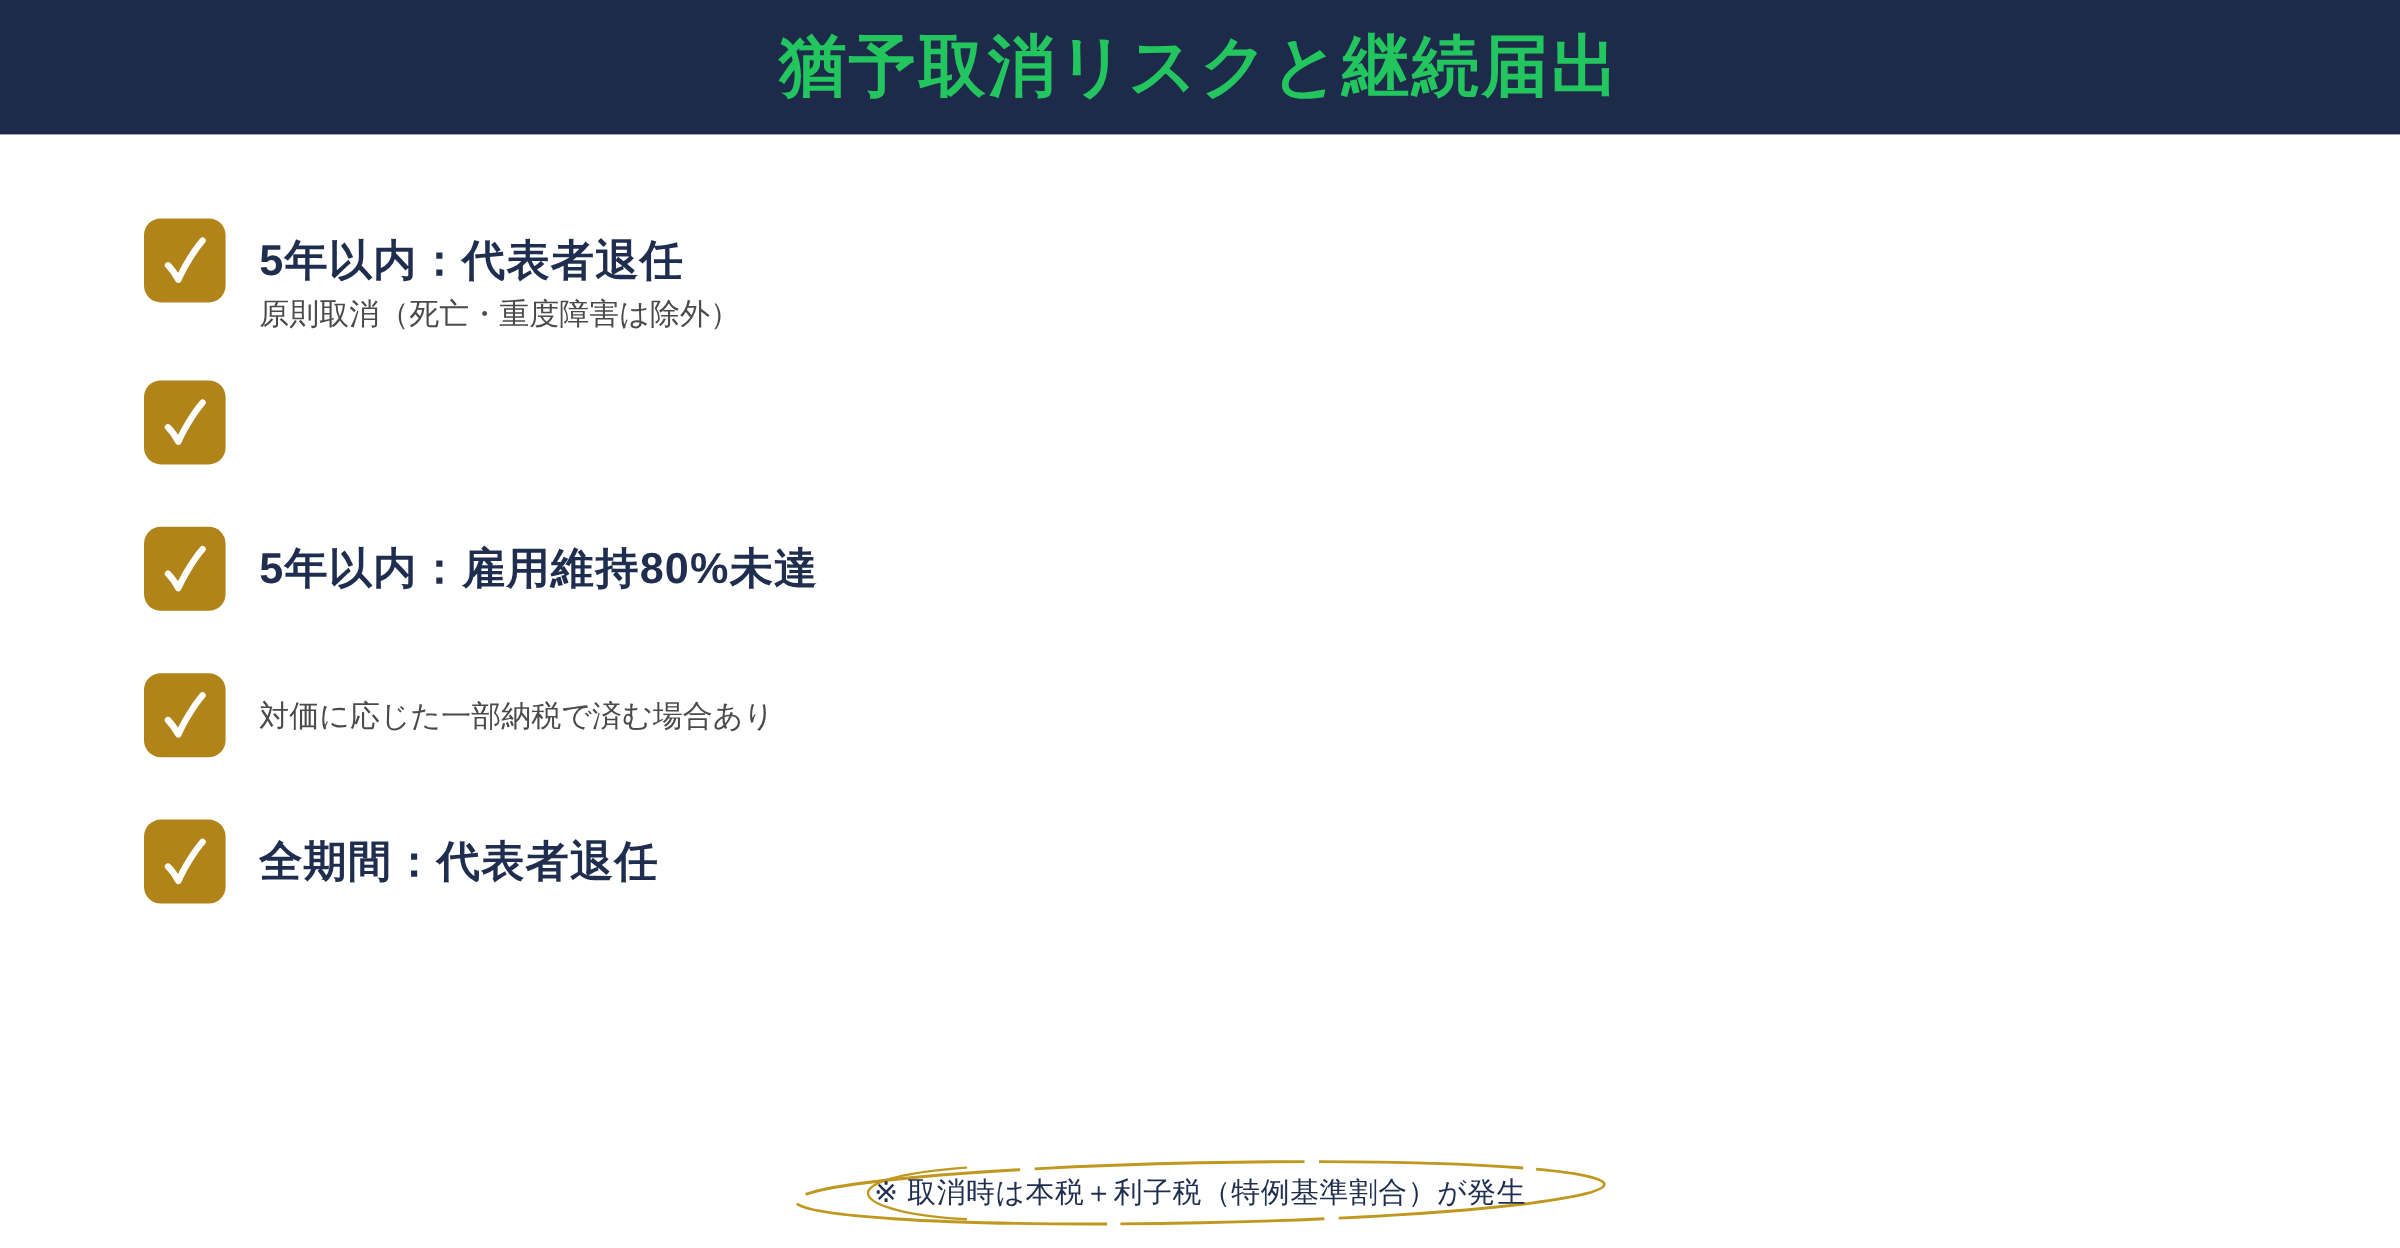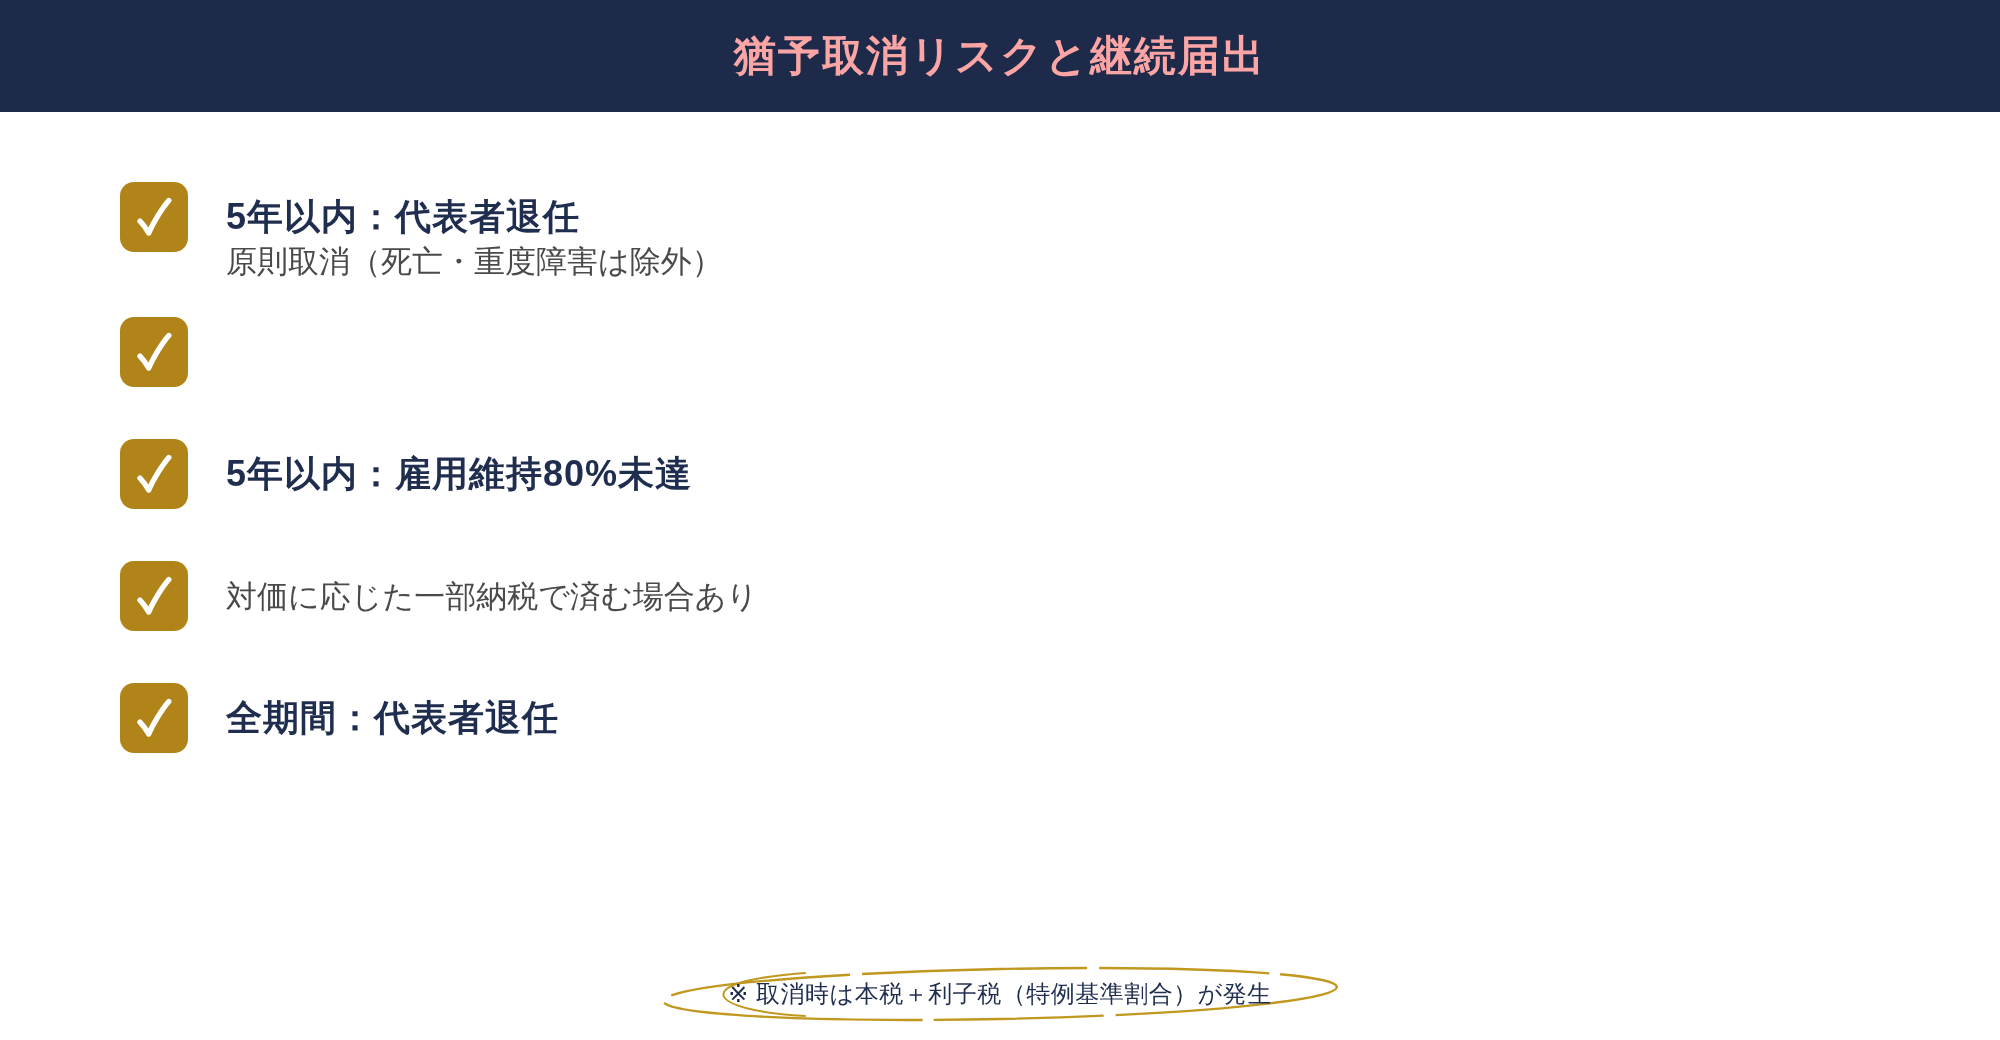--- a/index.html
+++ b/index.html
@@ -20,40 +20,40 @@
   }
   .slide{position:relative;width:2000px;height:1040px;}
 
   
   .titlebar{
     height:112px;width:100%;
     background:var(--navy);
     display:flex;align-items:center;justify-content:center;
   }
   .titlebar h1{
-    color:#fca5a5;font-size:42px;font-weight:700;letter-spacing:2px;
+    color:#22c55e;font-size:56px;font-weight:700;letter-spacing:2px;
   }
 
   
   .content{padding:70px 0 0 120px;}
   .item{display:flex;align-items:flex-start;margin-bottom:32px;min-height:90px;}
   .checkbox{
     width:68px;height:70px;flex:0 0 68px;
     background:var(--gold);
     border-radius:14px;
     display:flex;align-items:center;justify-content:center;
   }
   .checkbox svg{width:56px;height:56px;display:block;}
-  .item-text{margin-left:38px;margin-top:13px;}
+  .item-text{margin-left:28px;margin-top:13px;}
   .item-title{
     font-size:36px;font-weight:700;color:var(--title-navy);
     line-height:44px;letter-spacing:1px;
   }
   .item-subtitle{
-    font-size:31px;color:var(--sub-gray);line-height:46px;
+    font-size:25px;color:var(--sub-gray);line-height:46px;
   }
 
   
   .note-wrap{
     position:absolute;left:0;right:0;bottom:14px;
     display:flex;justify-content:center;align-items:center;
   }
   .note{
     position:relative;width:690px;height:64px;
     display:flex;align-items:center;justify-content:center;

